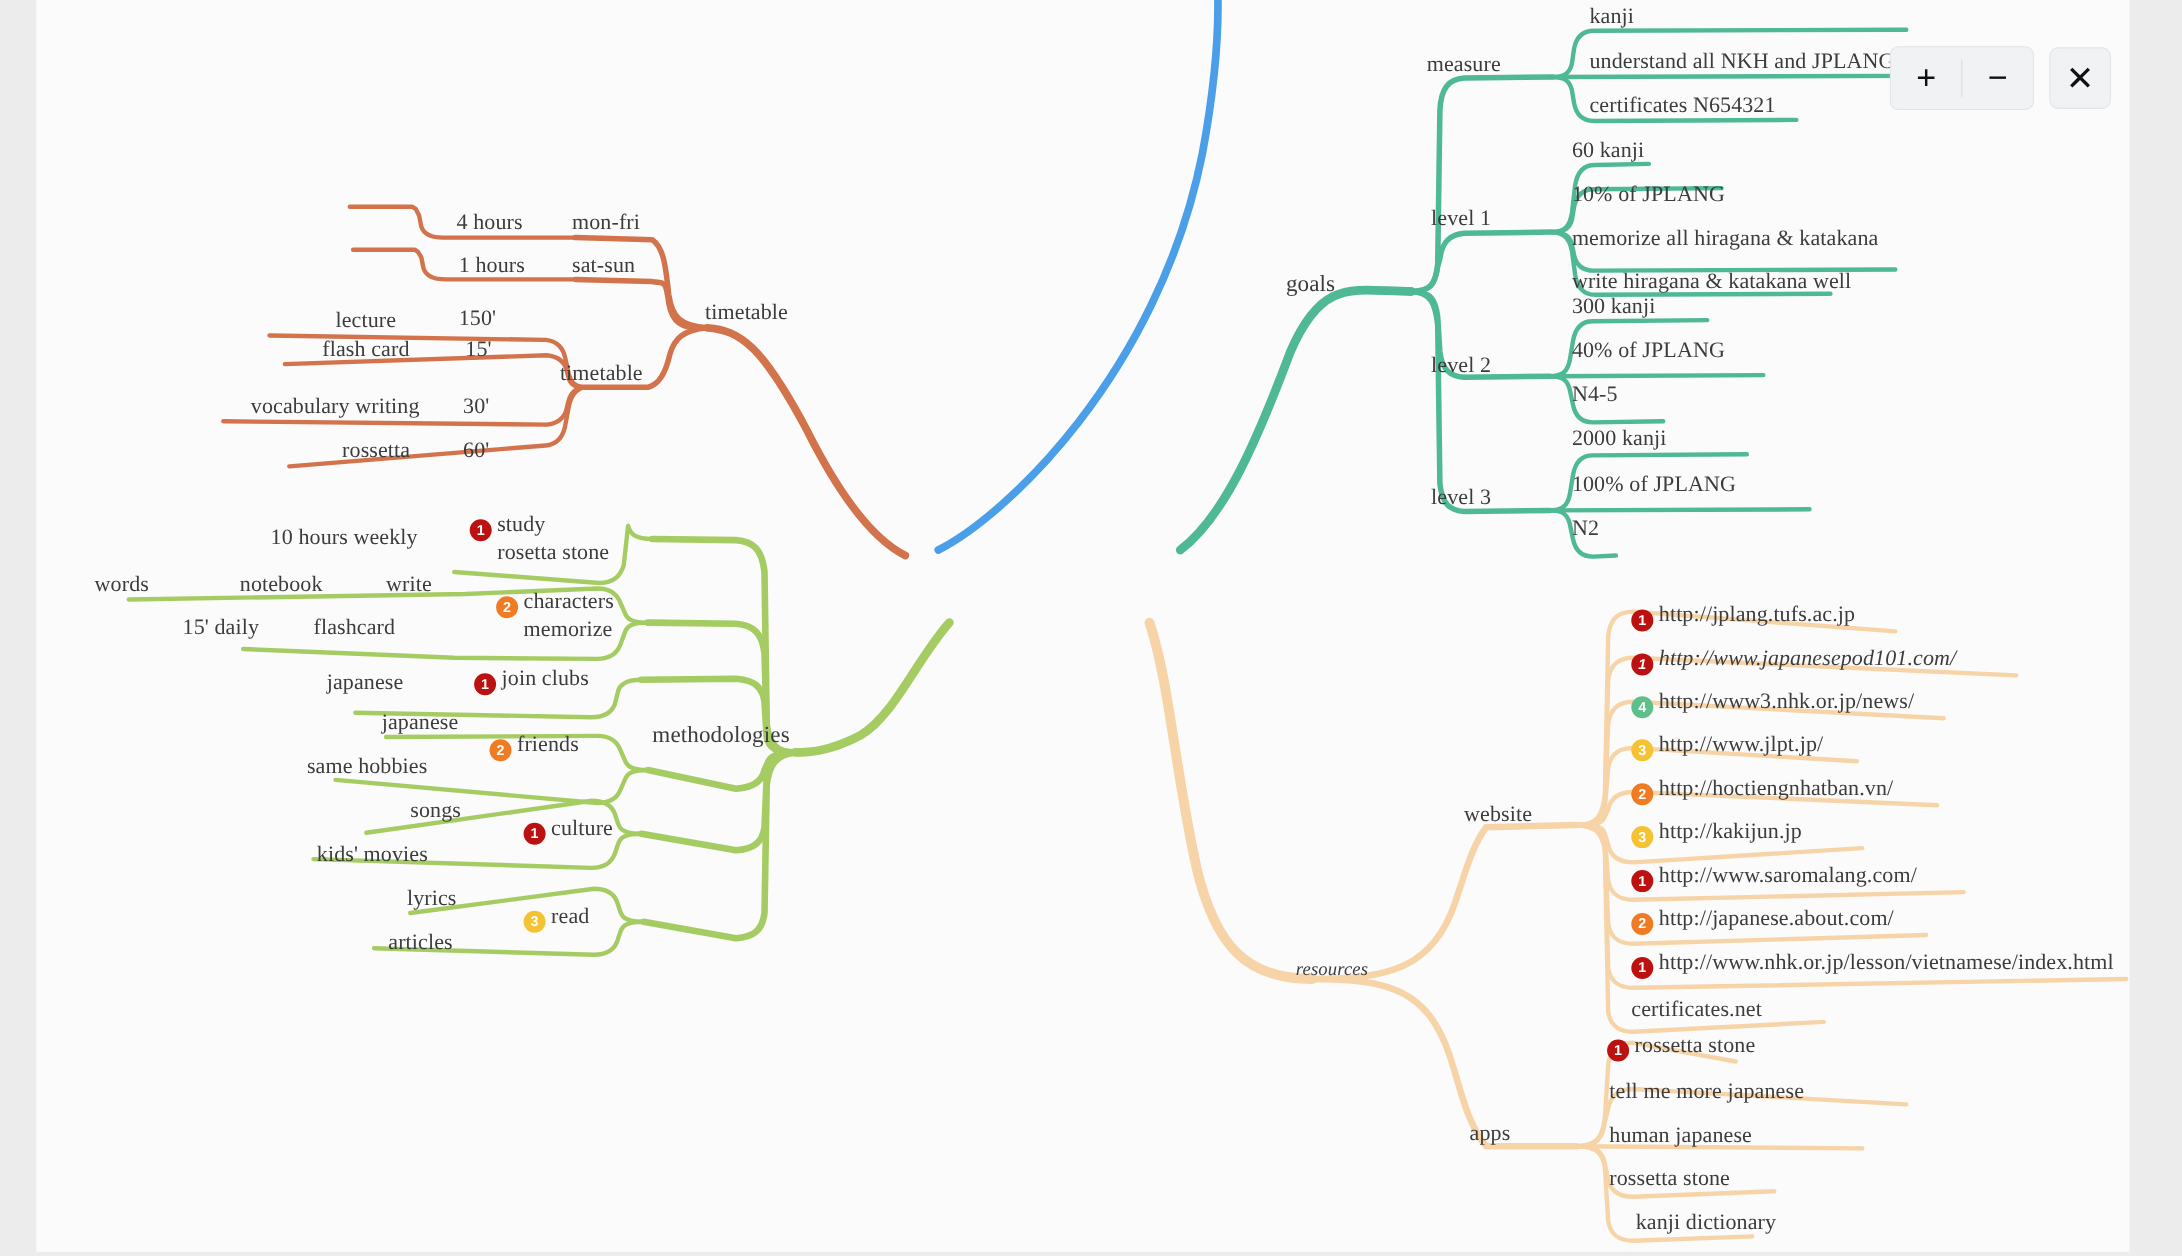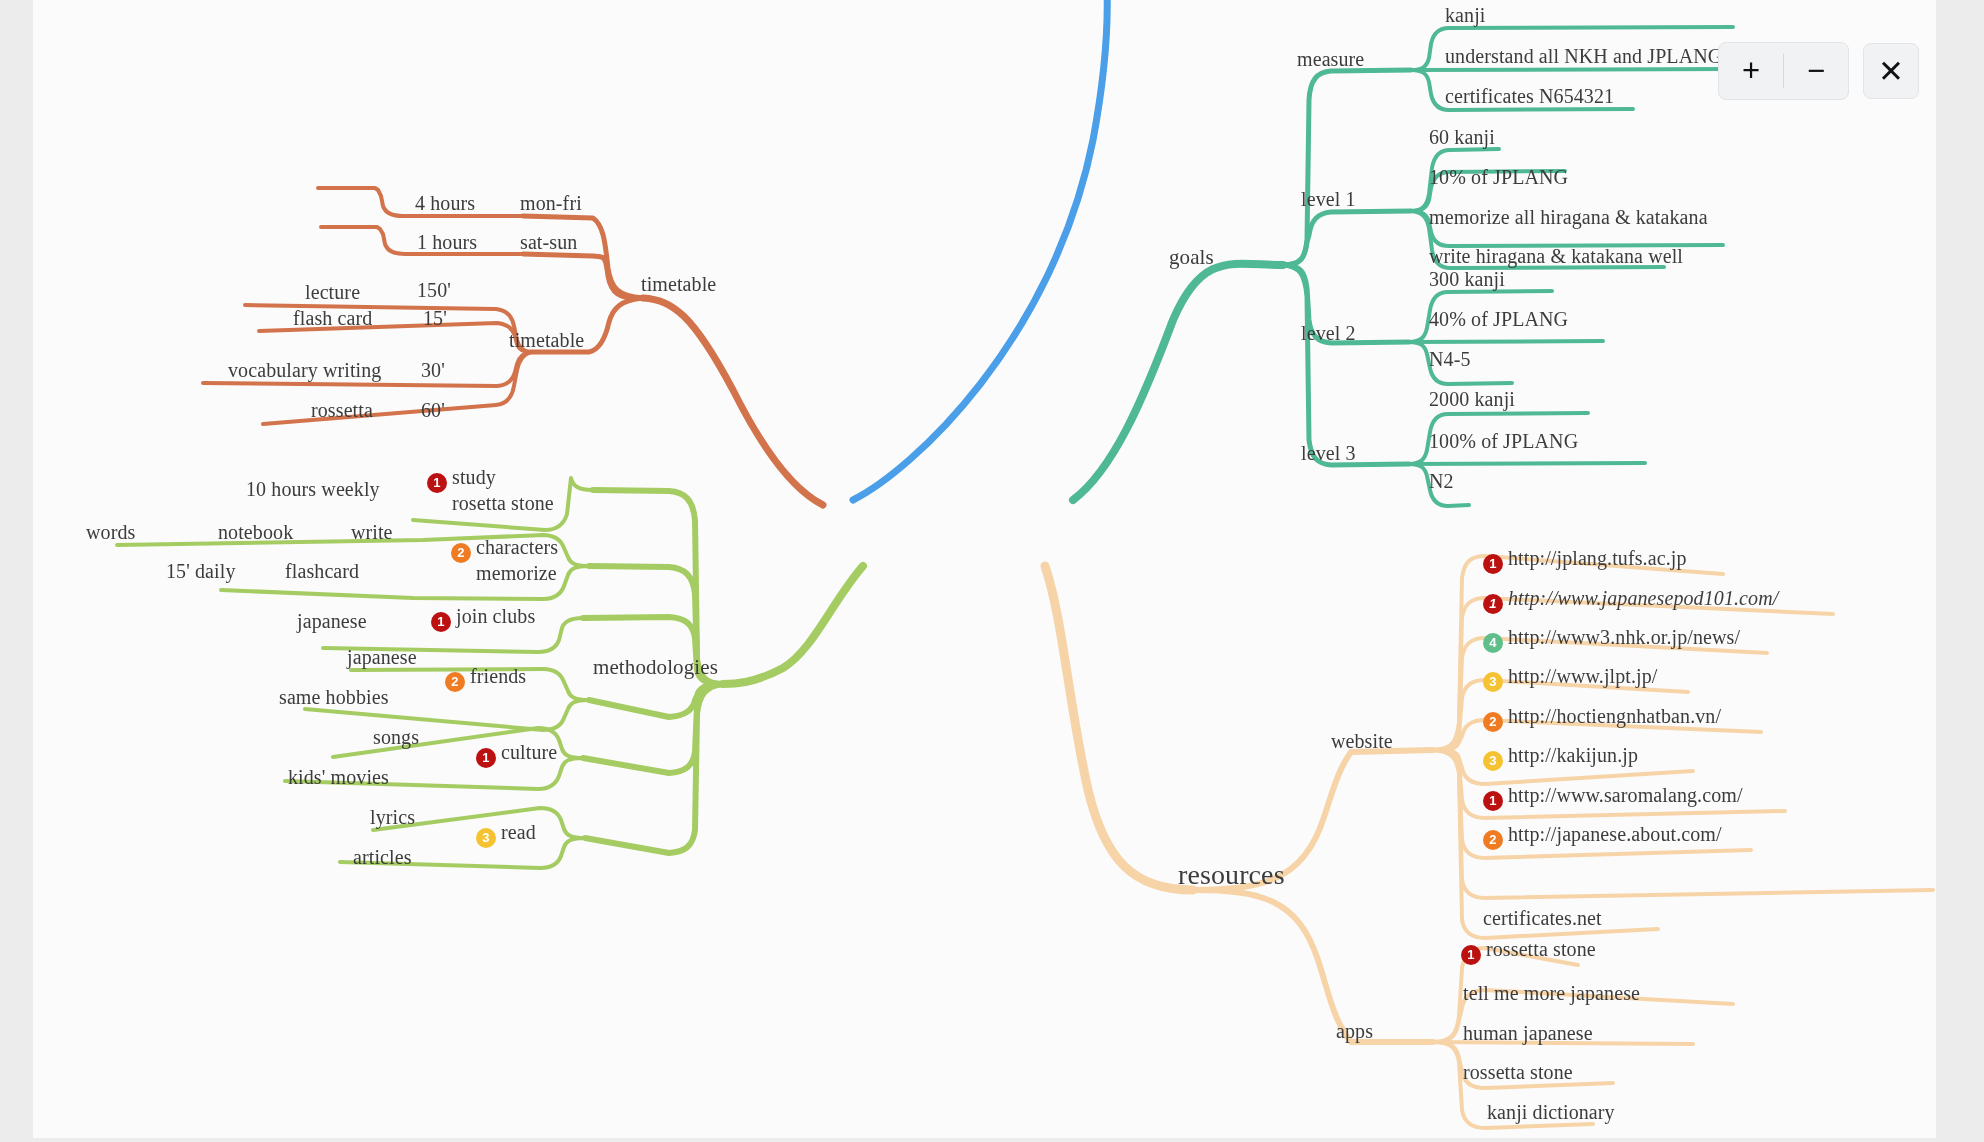--- a/index.html
+++ b/index.html
@@ -275,21 +275,21 @@
     </div>
     <div class="lbl" style="left:340px;top:748px;transform:translateY(-100%);">songs</div>
     <div class="lbl" style="left:255px;top:788px;transform:translateY(-100%);">kids' movies</div>
 
     <div class="lbl" style="left:443px;top:848px;transform:translateY(-100%);">
       <span class="badge b3">3</span><span>read</span>
     </div>
     <div class="lbl" style="left:337px;top:828px;transform:translateY(-100%);">lyrics</div>
     <div class="lbl" style="left:320px;top:868px;transform:translateY(-100%);">articles</div>
 
-    <div class="lbl" style="left:1145px;top:890px;transform:translateY(-100%);font-size:28px;">resources</div>
+    <div class="lbl" style="left:1145px;top:890px;transform:translateY(-100%);font-size:17px;font-style:italic;">resources</div>
 
     <div class="lbl" style="left:1298px;top:752px;transform:translateY(-100%);">website</div>
 
     <div class="lbl" style="left:1450px;top:574px;transform:translateY(-100%);">
       <span class="badge b1">1</span><span>http://jplang.tufs.ac.jp</span>
     </div>
     <div class="lbl" style="left:1450px;top:614px;transform:translateY(-100%);font-style:italic;">
       <span class="badge b1">1</span><span>http://www.japanesepod101.com/</span>
     </div>
     <div class="lbl" style="left:1450px;top:653px;transform:translateY(-100%);">
@@ -302,20 +302,23 @@
       <span class="badge b2">2</span><span>http://hoctiengnhatban.vn/</span>
     </div>
     <div class="lbl" style="left:1450px;top:771px;transform:translateY(-100%);">
       <span class="badge b3">3</span><span>http://kakijun.jp</span>
     </div>
     <div class="lbl" style="left:1450px;top:811px;transform:translateY(-100%);">
       <span class="badge b1">1</span><span>http://www.saromalang.com/</span>
     </div>
     <div class="lbl" style="left:1450px;top:850px;transform:translateY(-100%);">
       <span class="badge b2">2</span><span>http://japanese.about.com/</span>
+    </div>
+    <div class="lbl" style="left:1450px;top:890px;transform:translateY(-100%);">
+      <span class="badge b1">1</span><span>http://www.nhk.or.jp/lesson/vietnamese/index.html</span>
     </div>
     <div class="lbl" style="left:1450px;top:929px;transform:translateY(-100%);">certificates.net</div>
 
     <div class="lbl" style="left:1303px;top:1042px;transform:translateY(-100%);">apps</div>
 
     <div class="lbl" style="left:1428px;top:965px;transform:translateY(-100%);">
       <span class="badge b1">1</span><span>rossetta stone</span>
     </div>
     <div class="lbl" style="left:1430px;top:1004px;transform:translateY(-100%);">tell me more japanese</div>
     <div class="lbl" style="left:1430px;top:1044px;transform:translateY(-100%);">human japanese</div>

